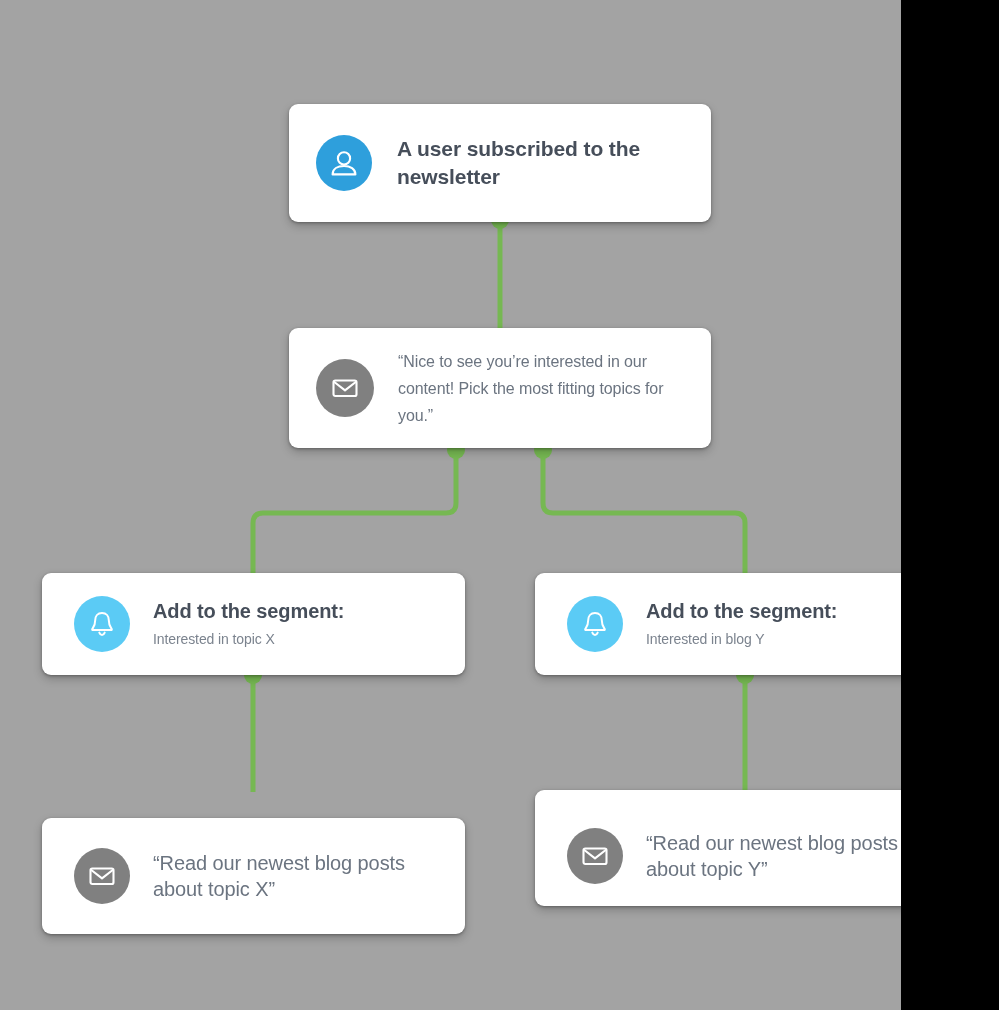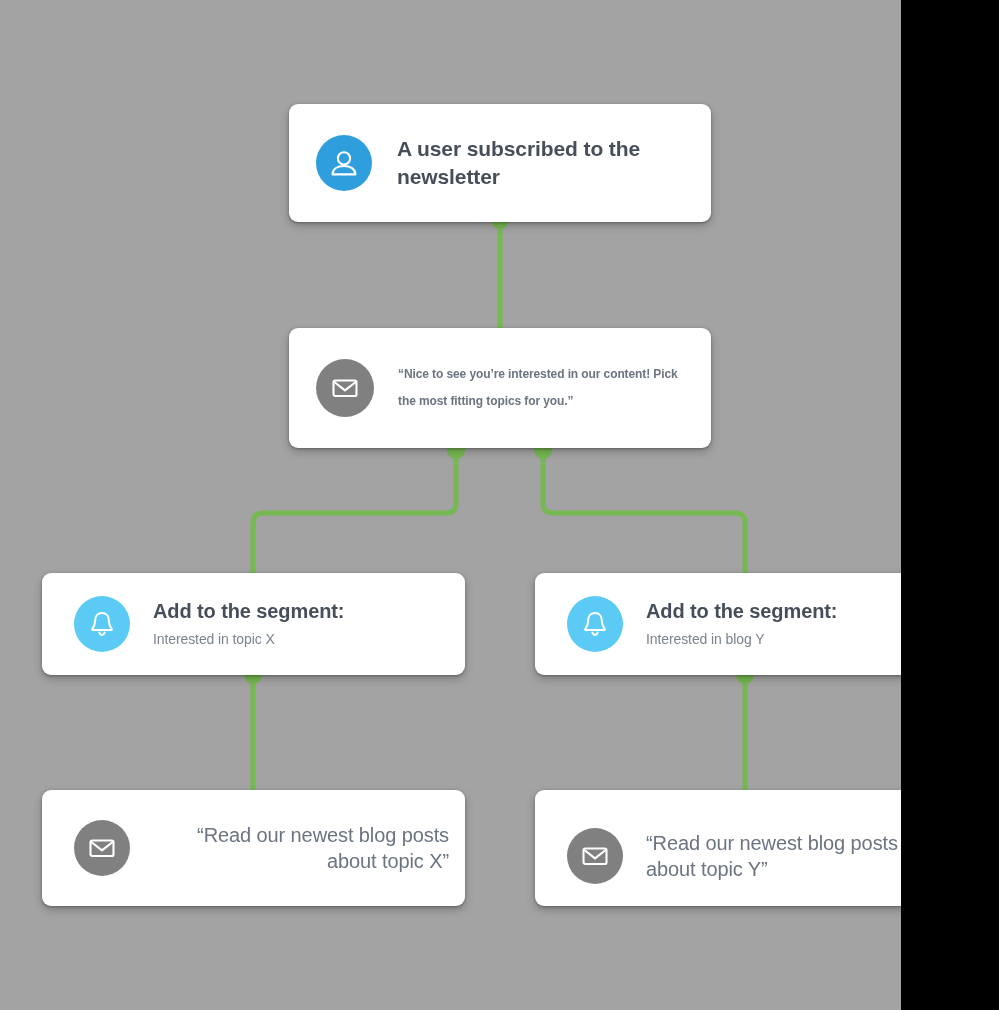--- a/index.html
+++ b/index.html
@@ -90,39 +90,38 @@
   #card-trigger .icon-badge { width: 56px; height: 56px; }
   #card-trigger .card-text  { margin-left: 25px; }
   #card-trigger .title-bold { font-size: 21px; line-height: 28px; }
 
   #card-email-intro {
     left: 289px; top: 328px; width: 422px; height: 120px;
     padding: 0 18px 0 27px;
   }
   #card-email-intro .icon-badge { width: 58px; height: 58px; }
   #card-email-intro .card-text  { margin-left: 24px; }
-  #card-email-intro .body-light { font-size: 12px; line-height: 27px; font-weight: bold; }
+  #card-email-intro .body-light { font-size: 16px; line-height: 27px; }
 
   #card-segment-x {
     left: 42px; top: 573px; width: 423px; height: 102px;
     padding: 0 16px 0 32px;
   }
   #card-segment-y {
     left: 535px; top: 573px; width: 422px; height: 102px;
     padding: 0 16px 0 32px;
   }
   #card-segment-x .icon-badge, #card-segment-y .icon-badge { width: 56px; height: 56px; }
   #card-segment-x .card-text,  #card-segment-y .card-text  { margin-left: 23px; }
   #card-segment-x .title-bold, #card-segment-y .title-bold { font-size: 20px; line-height: 26px; }
   #card-segment-x .sub-light,  #card-segment-y .sub-light  { font-size: 14px; line-height: 24px; margin-top: 3px; }
 
   #card-blog-x {
-    left: 42px; top: 790px; width: 423px; height: 116px;
+    left: 42px; top: 818px; width: 423px; height: 116px;
     padding: 0 16px 0 32px;
-    text-align: right;
   }
   #card-blog-y {
     left: 535px; top: 790px; width: 422px; height: 116px;
     padding: 16px 16px 0 32px;
   }
   #card-blog-x .icon-badge, #card-blog-y .icon-badge { width: 56px; height: 56px; }
   #card-blog-x .card-text,  #card-blog-y .card-text  { margin-left: 23px; }
   #card-blog-x .body-light, #card-blog-y .body-light { font-size: 20px; line-height: 26px; }
 </style>
 </head>

